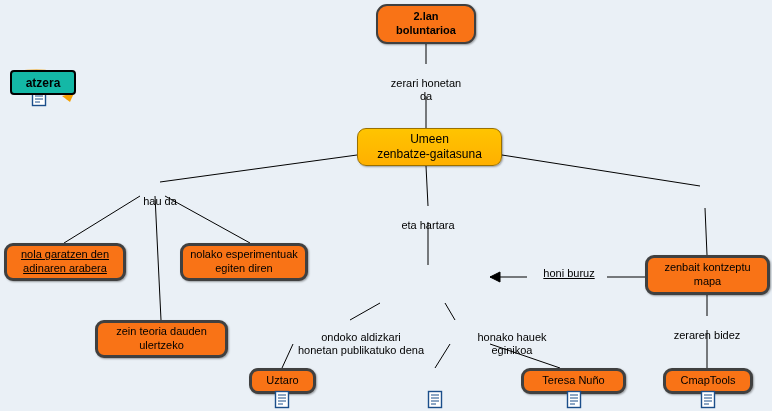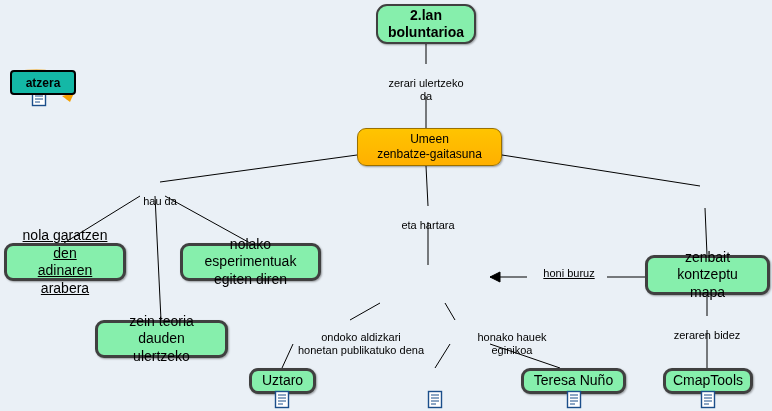--- a/index.html
+++ b/index.html
@@ -23,25 +23,25 @@
   svg.lines {
     position: absolute;
     left: 0; top: 0;
     width: 772px;
     height: 411px;
     pointer-events: none;
   }
   .node {
     position: absolute;
     box-sizing: border-box;
-    background: #86efac;
+    background: #f97316;
     border: 3px solid #404040;
     border-radius: 9px;
     text-align: center;
-    font-size: 14px;
+    font-size: 11px;
     color: #000;
     line-height: 1.25;
     padding: 5px 7px;
     display: flex;
     align-items: center;
     justify-content: center;
     box-shadow: 1px 1px 2px rgba(0,0,0,0.35);
   }
   .node.root {
     font-weight: bold;
@@ -156,21 +156,21 @@
   <div class="node highlight" style="left:357px; top:128px; width:145px; height:38px;">
     <span style="white-space:pre-line;">Umeen
 zenbatze-gaitasuna</span>
   </div>
 
   <div class="node" style="left:4px; top:243px; width:122px; height:38px;">
     <span style="white-space:pre-line;text-decoration:underline;">nola garatzen den
 adinaren arabera</span>
   </div>
 
-  <div class="node" style="left:180px; top:243px; width:141px; height:38px;">
+  <div class="node" style="left:180px; top:243px; width:128px; height:38px;">
     <span style="white-space:pre-line;">nolako esperimentuak
 egiten diren</span>
   </div>
 
   <div class="node" style="left:95px; top:320px; width:133px; height:38px;">
     <span style="white-space:pre-line;">zein teoria dauden
 ulertzeko</span>
   </div>
 
 
@@ -214,21 +214,21 @@
   </div>
   <svg class="doc-icon" style="left:700px; top:390px;" viewBox="0 0 16 19">
     <rect x="1.5" y="1.5" width="13" height="16" fill="#ffffff" stroke="#1b4e8a" stroke-width="1.4"></rect>
     <line x1="4" y1="5" x2="12" y2="5" stroke="#1b4e8a" stroke-width="1"></line>
     <line x1="4" y1="8" x2="12" y2="8" stroke="#1b4e8a" stroke-width="1"></line>
     <line x1="4" y1="11" x2="12" y2="11" stroke="#1b4e8a" stroke-width="1"></line>
     <line x1="4" y1="14" x2="9" y2="14" stroke="#1b4e8a" stroke-width="1"></line>
   </svg>
 
   <div class="link-label" style="left:371px; top:64px; width:110px;">
-    <span>zerari ulertzeko
+    <span>zerari honetan
 da</span>
   </div>
   <div class="link-label" style="left:134px; top:182px; width:52px;">
     <span>hau da</span>
   </div>
   <div class="link-label" style="left:388px; top:206px; width:80px;">
     <span>eta hartara</span>
   </div>
   <div class="link-label" style="left:531px; top:254px; width:76px;text-decoration:underline;">
     <span>honi buruz</span>

